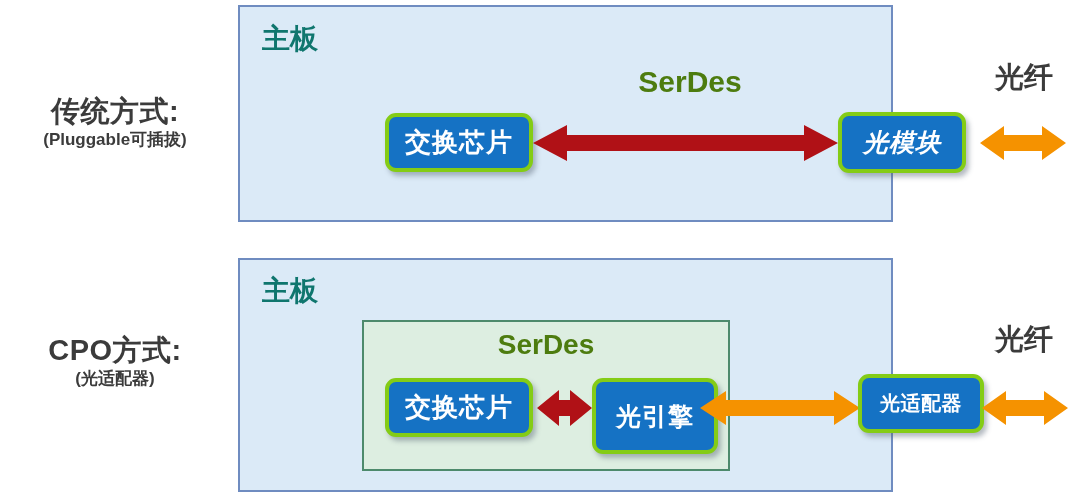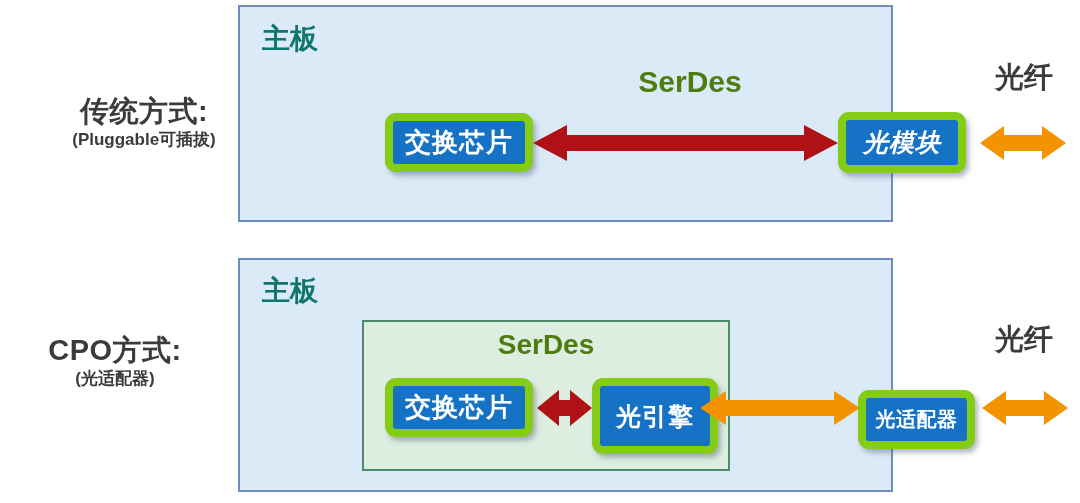--- a/index.html
+++ b/index.html
@@ -81,21 +81,21 @@
     color: #3b3b3b;
     white-space: nowrap;
     text-align: center;
   }
 
   
   .chip {
     position: absolute;
     box-sizing: border-box;
     background: #1572c4;
-    border: 8px solid #84cc16;
+    border: 4px solid #84cc16;
     border-radius: 11px;
     color: #ffffff;
     font-weight: bold;
     display: flex;
     align-items: center;
     justify-content: center;
     letter-spacing: 1px;
     box-shadow: 3px 4px 5px rgba(90, 105, 120, 0.45);
     white-space: nowrap;
   }
@@ -107,21 +107,21 @@
   .arrow {
     position: absolute;
     display: block;
   }
 </style>
 </head>
 <body>
 
 <div id="canvas">
 
-  <div class="row-label" style="top:96px;padding-left:29px;">
+  <div class="row-label" style="top:96px;">
     <div class="title">传统方式:</div>
     <div class="sub">(Pluggable可插拔)</div>
   </div>
 
   <div class="board" style="left:238px; top:5px; width:655px; height:217px;"></div>
 
   <div class="board-title" style="left:262px; top:25px;">主板</div>
 
   <div class="serdes-label" style="left:540px; top:65px; width:300px;">SerDes</div>
 
@@ -165,21 +165,21 @@
   </svg>
 
   <div class="chip mid" style="left:592px; top:378px; width:126px; height:76px;">
     <span>光引擎</span>
   </div>
 
   <svg class="arrow" style="left:700px; top:389px;" width="160" height="38" viewBox="0 0 160 38">
     <polygon points="0,19 26,2 26,11 134,11 134,2 160,19 134,36 134,27 26,27 26,36" fill="#f59200"></polygon>
   </svg>
 
-  <div class="chip small" style="left:858px; top:390px; width:117px; height:59px;">
+  <div class="chip small" style="left:858px; top:374px; width:126px; height:59px;">
     <span>光适配器</span>
   </div>
 
   <svg class="arrow" style="left:982px; top:389px;" width="86" height="38" viewBox="0 0 86 38">
     <polygon points="0,19 24,2 24,11 62,11 62,2 86,19 62,36 62,27 24,27 24,36" fill="#f59200"></polygon>
   </svg>
 
   <div class="fiber-label" style="left:968px; top:320px; width:112px;">光纤</div>
 
 </div>

